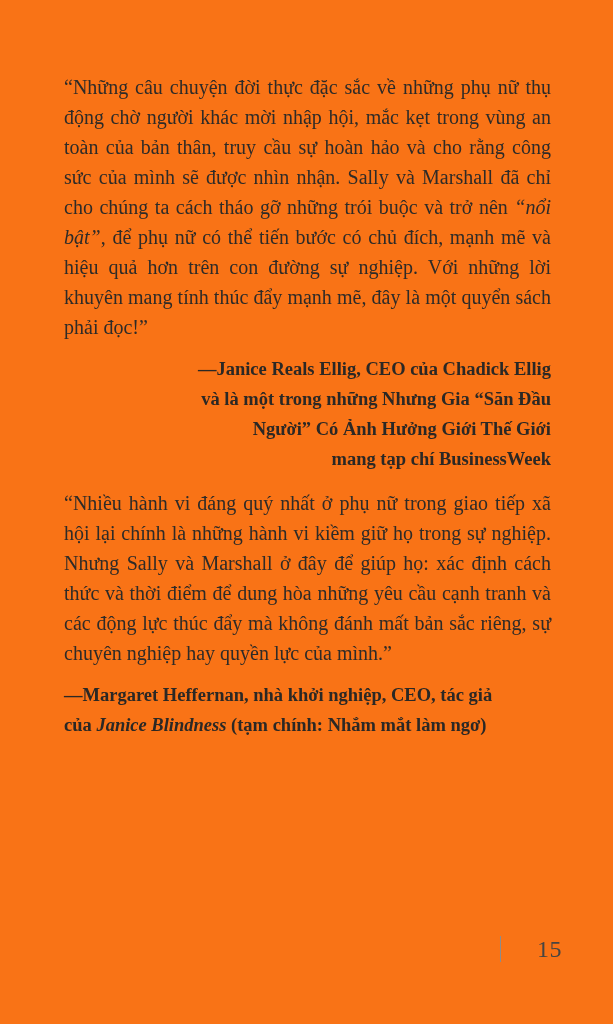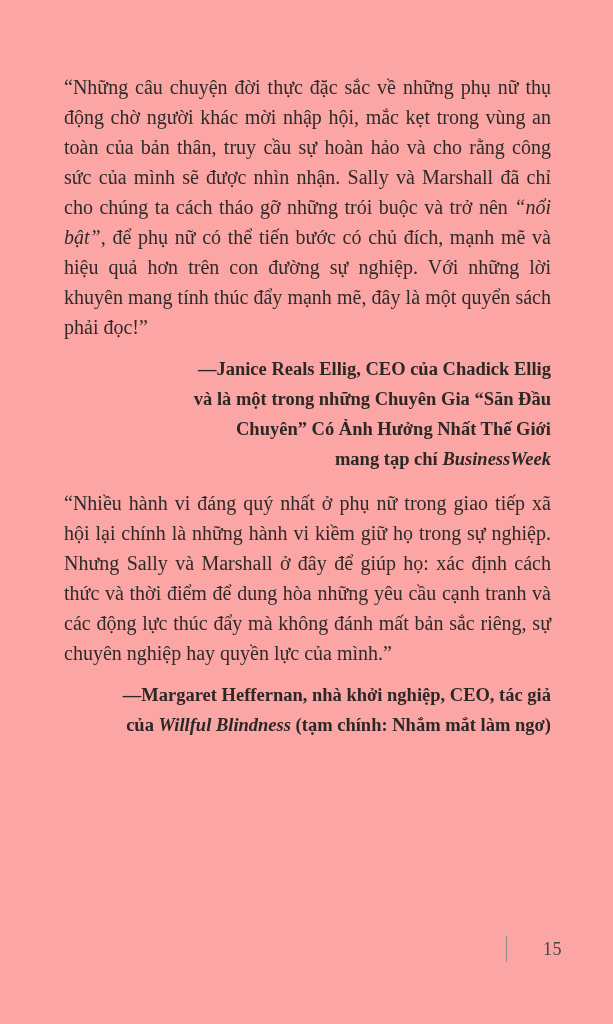--- a/index.html
+++ b/index.html
@@ -5,21 +5,21 @@
 <style>
   html, body {
     margin: 0;
     padding: 0;
     background: #ffffff;
   }
   .page {
     position: relative;
     width: 613px;
     height: 1024px;
-    background: #fca5a5;
+    background: #f97316;
     font-family: "Liberation Serif", "DejaVu Serif", serif;
     color: #2e2b28;
     overflow: hidden;
   }
   .content {
     position: absolute;
     left: 64px;
     top: 72px;
     width: 487px;
   }
@@ -31,55 +31,55 @@
     text-justify: inter-word;
   }
   .attribution {
     margin: 0 0 14px 0;
     font-size: 18.5px;
     line-height: 30px;
     font-weight: bold;
     color: #2b2825;
   }
   .attribution.align-right { text-align: right; }
-  .attribution.align-center { text-align: right; margin-bottom: 24px; }
+  .attribution.align-center { text-align: left; margin-bottom: 24px; }
   .footer {
     position: absolute;
     right: 51px;
     top: 936px;
     display: flex;
     align-items: center;
   }
   .footer-divider {
     width: 1.5px;
     height: 26px;
     background: #8c8c8c;
     margin-right: 11px;
   }
   .page-number {
-    font-size: 18px;
+    font-size: 24px;
     line-height: 26px;
     color: #474542;
     letter-spacing: 0.5px;
     margin-left: 25px;
   }
 </style>
 </head>
 <body>
 
 <div class="page">
   <div class="content">
 
     <p class="quote"><span>“Những câu chuyện đời thực đặc sắc về những phụ nữ thụ động chờ người khác mời nhập hội, mắc kẹt trong vùng an toàn của bản thân, truy cầu sự hoàn hảo và cho rằng công sức của mình sẽ được nhìn nhận. Sally và Marshall đã chỉ cho chúng ta cách tháo gỡ những trói buộc và trở nên </span><span style="font-style: italic;">“nổi bật”</span><span>, để phụ nữ có thể tiến bước có chủ đích, mạnh mẽ và hiệu quả hơn trên con đường sự nghiệp. Với những lời khuyên mang tính thúc đẩy mạnh mẽ, đây là một quyển sách phải đọc!”</span></p>
 
-    <p class="attribution align-right"><span>—Janice Reals Ellig, CEO của Chadick Ellig</span><br><span>và là một trong những Chuyên Gia “Săn Đầu</span><br><span>Chuyên” Có Ảnh Hưởng Nhất Thế Giới</span><br><span>mang tạp chí </span><span style="font-style: italic;">BusinessWeek</span></p>
+    <p class="attribution align-right"><span>—Janice Reals Ellig, CEO của Chadick Ellig</span><br><span>và là một trong những Nhưng Gia “Săn Đầu</span><br><span>Người” Có Ảnh Hưởng Giới Thế Giới</span><br><span>mang tạp chí </span><span style="">BusinessWeek</span></p>
 
     <p class="quote"><span>“Nhiều hành vi đáng quý nhất ở phụ nữ trong giao tiếp xã hội lại chính là những hành vi kiềm giữ họ trong sự nghiệp. Nhưng Sally và Marshall ở đây để giúp họ: xác định cách thức và thời điểm để dung hòa những yêu cầu cạnh tranh và các động lực thúc đẩy mà không đánh mất bản sắc riêng, sự chuyên nghiệp hay quyền lực của mình.”</span></p>
 
-    <p class="attribution align-center"><span>—Margaret Heffernan, nhà khởi nghiệp, CEO, tác giả</span><br><span>của </span><span style="font-style: italic;">Willful Blindness</span><span> (tạm chính: </span><span style="">Nhắm mắt làm ngơ</span><span>)</span></p>
+    <p class="attribution align-center"><span>—Margaret Heffernan, nhà khởi nghiệp, CEO, tác giả</span><br><span>của </span><span style="font-style: italic;">Janice Blindness</span><span> (tạm chính: </span><span style="">Nhắm mắt làm ngơ</span><span>)</span></p>
 
 
   </div>
 
   <div class="footer">
     <span class="footer-divider"></span>
     <span class="page-number">15</span>
   </div>
 </div>
 

